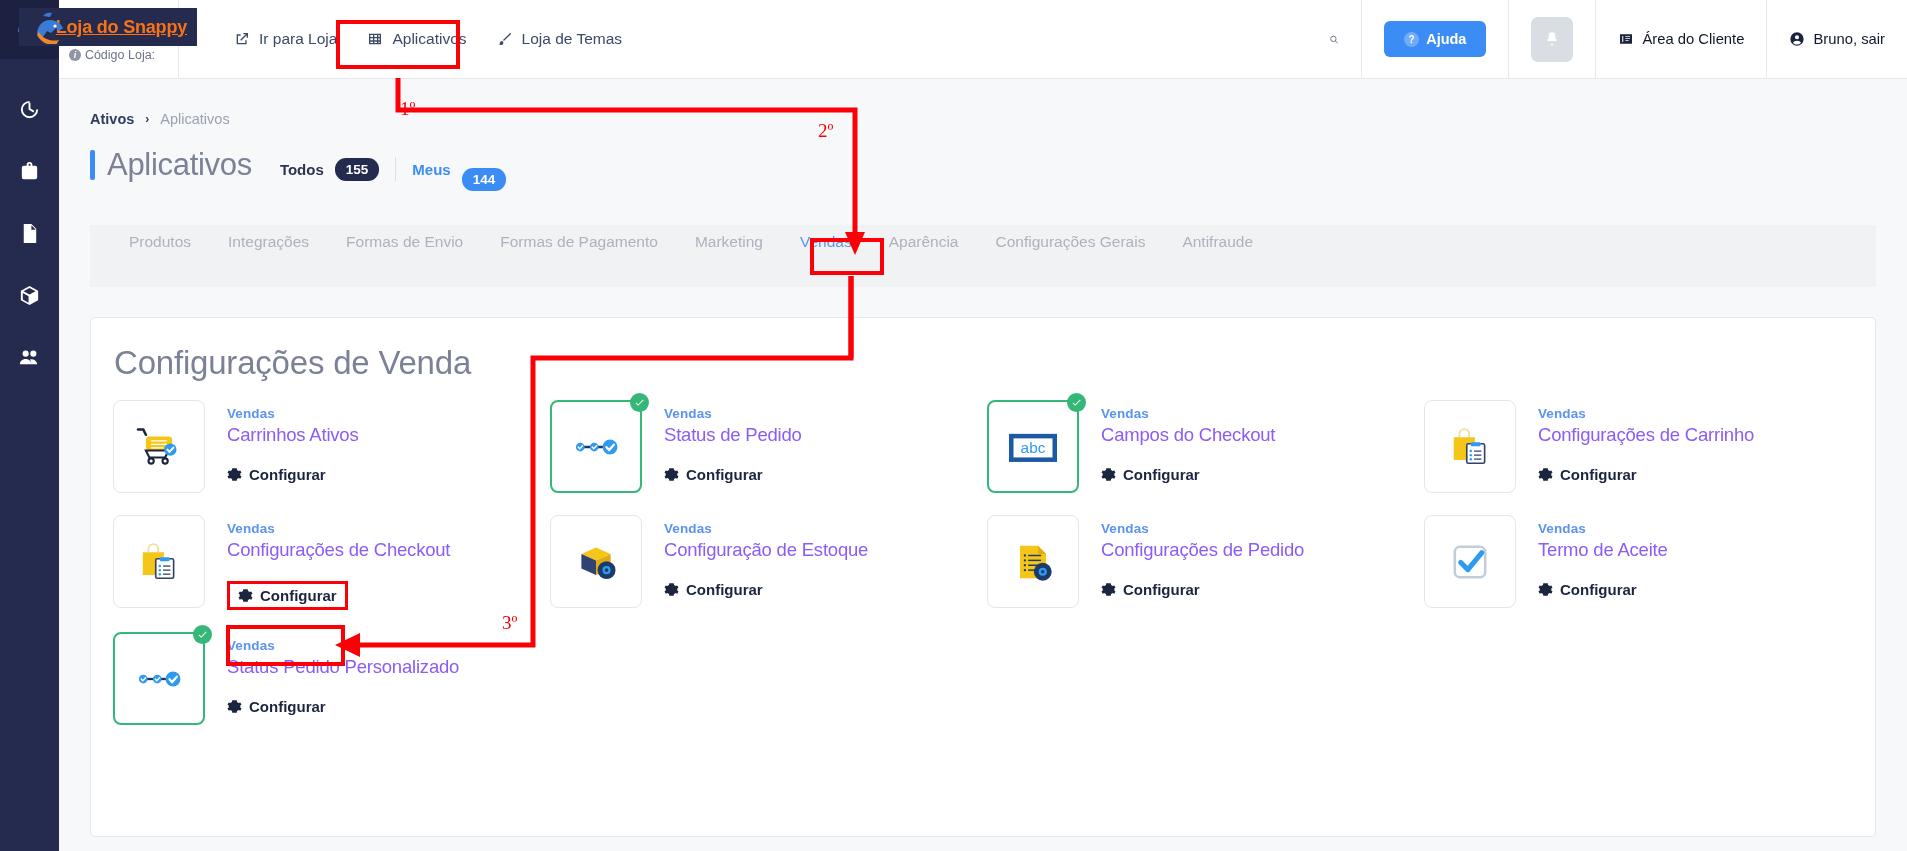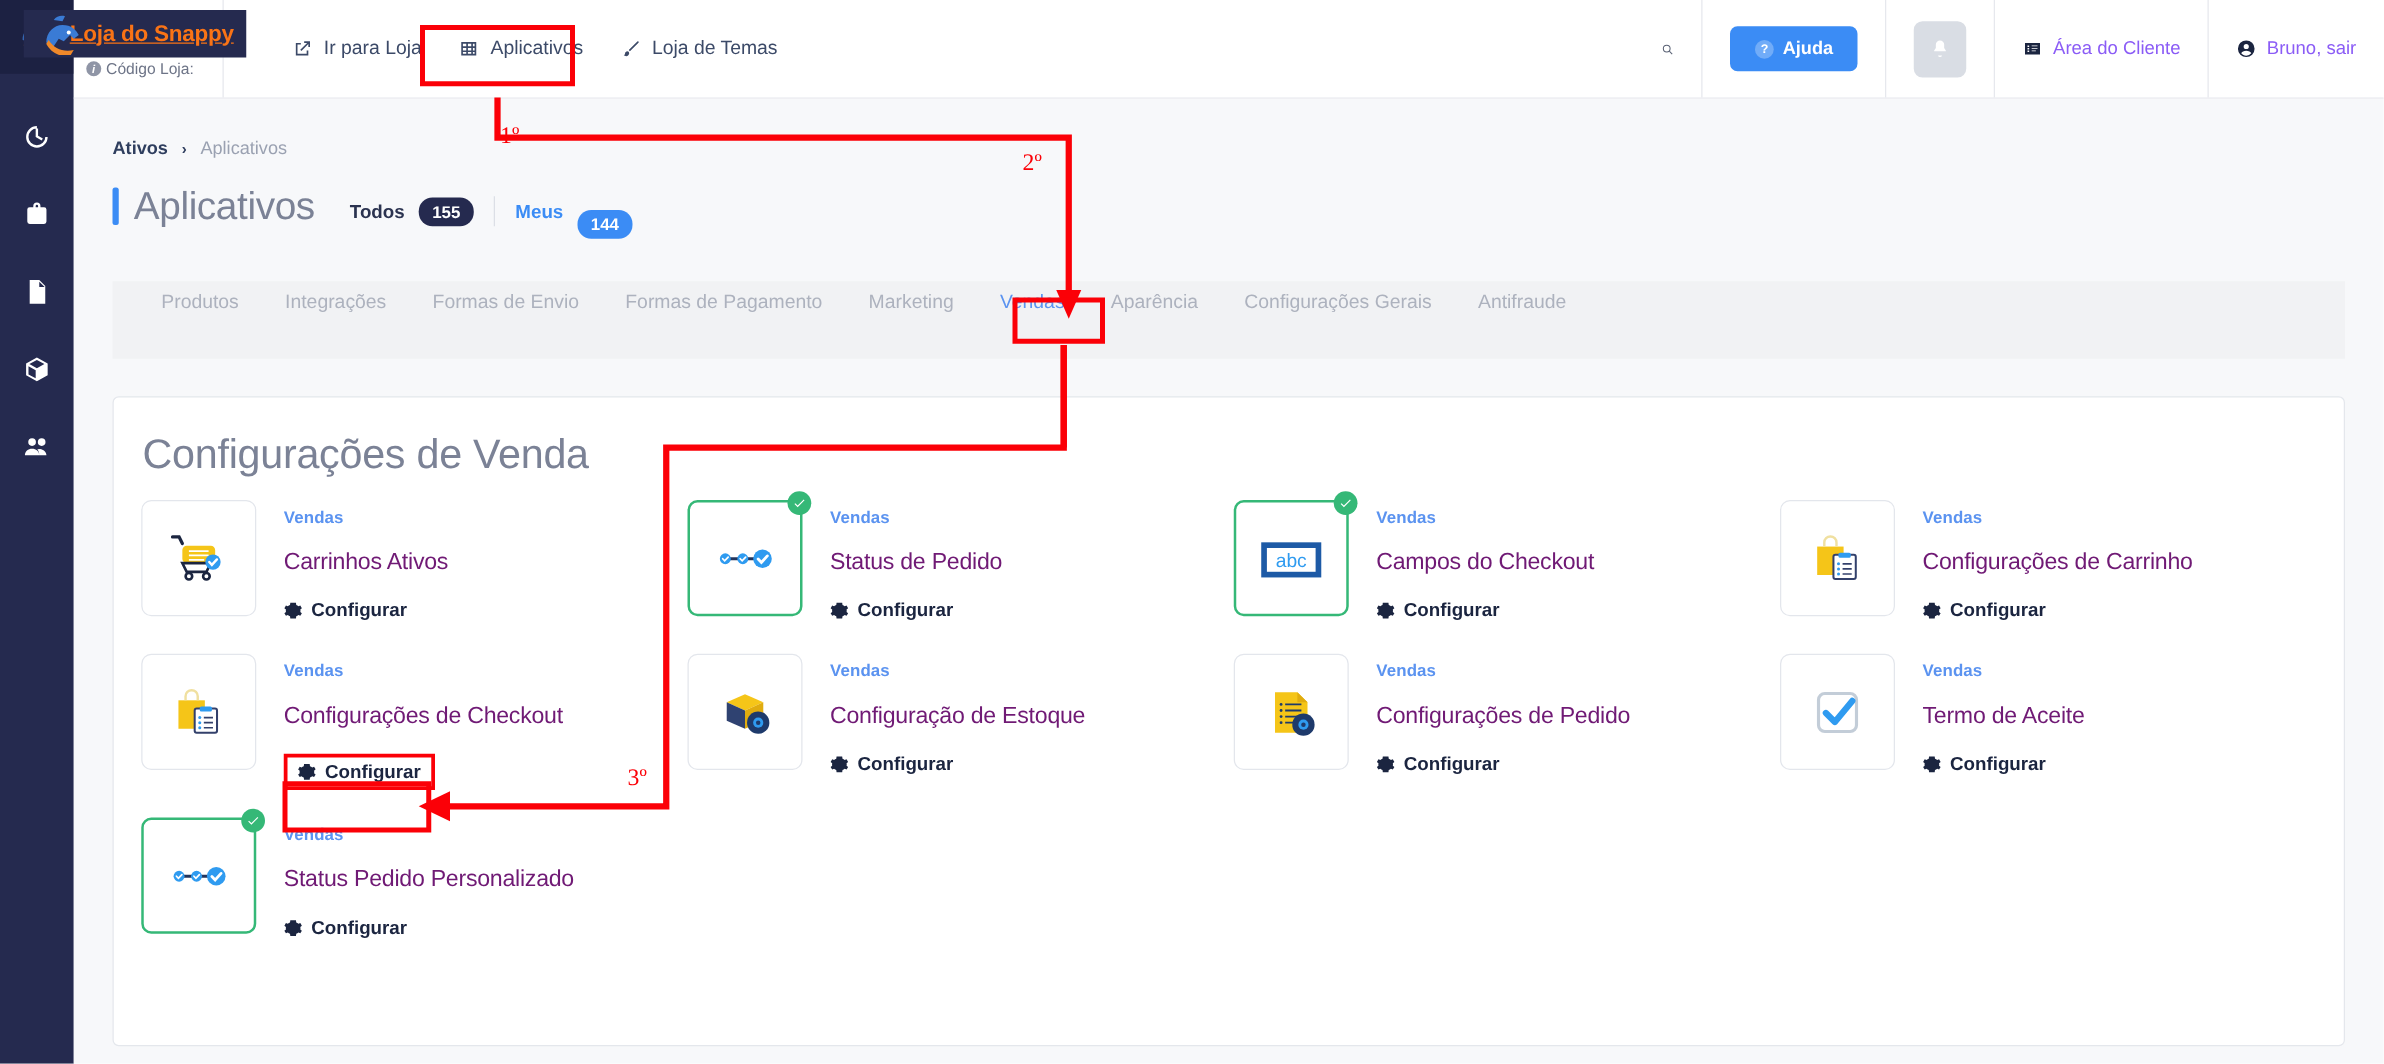--- a/index.html
+++ b/index.html
@@ -105,21 +105,21 @@
     display: inline-flex; align-items: center; justify-content: center;
   }
   .bell-btn {
     background: #d9dde4; border-radius: 7px;
     width: 42px; height: 45px; cursor: pointer;
     display: flex; align-items: center; justify-content: center;
   }
   .bell-btn svg { width: 16px; height: 16px; fill: #ffffff; }
   .tr-link {
     display: flex; align-items: center; gap: 8px;
-    font-size: 14.8px; color: #8b5cf6; font-weight: 500; cursor: pointer; white-space: nowrap;
+    font-size: 14.8px; color: #0f172a; font-weight: 500; cursor: pointer; white-space: nowrap;
   }
   .tr-link svg { width: 16px; height: 16px; fill: #1b2540; }
 
   
   .main {
     position: absolute; left: 59px; top: 79px;
     width: 1848px; height: 772px;
     background: #f7f8fa;
     overflow: hidden;
   }
@@ -193,21 +193,21 @@
   .thumb.installed { border: 2px solid #35b877; }
   .badge-check {
     position: absolute; right: -9px; top: -9px;
     width: 19px; height: 19px; border-radius: 50%;
     background: #35b877;
     display: flex; align-items: center; justify-content: center;
   }
   .badge-check svg { width: 11px; height: 11px; fill: #fff; }
   .card-body { padding-top: 6px; }
   .card-cat { font-size: 13.5px; font-weight: 700; color: #5b93f0; letter-spacing: 0.1px; }
-  .card-name { font-size: 18.5px; color: #701a75; font-weight: 400; margin-top: 17px; letter-spacing: -0.2px; white-space: nowrap; }
+  .card-name { font-size: 18.5px; color: #8b5cf6; font-weight: 400; margin-top: 3px; letter-spacing: -0.2px; white-space: nowrap; }
   .card-cfg {
     margin-top: 20px; display: inline-flex; align-items: center; gap: 7px;
     font-size: 15px; font-weight: 700; color: #1b2540; cursor: pointer;
   }
   .card-cfg svg { width: 15px; height: 15px; fill: #1b2540; }
   .card-cfg.highlight { border: 3px solid #fb0007; padding: 3px 8px; }
 
   
   .ann { position: absolute; left: 0; top: 0; width: 1907px; height: 851px; pointer-events: none; }
   .ann-num {

